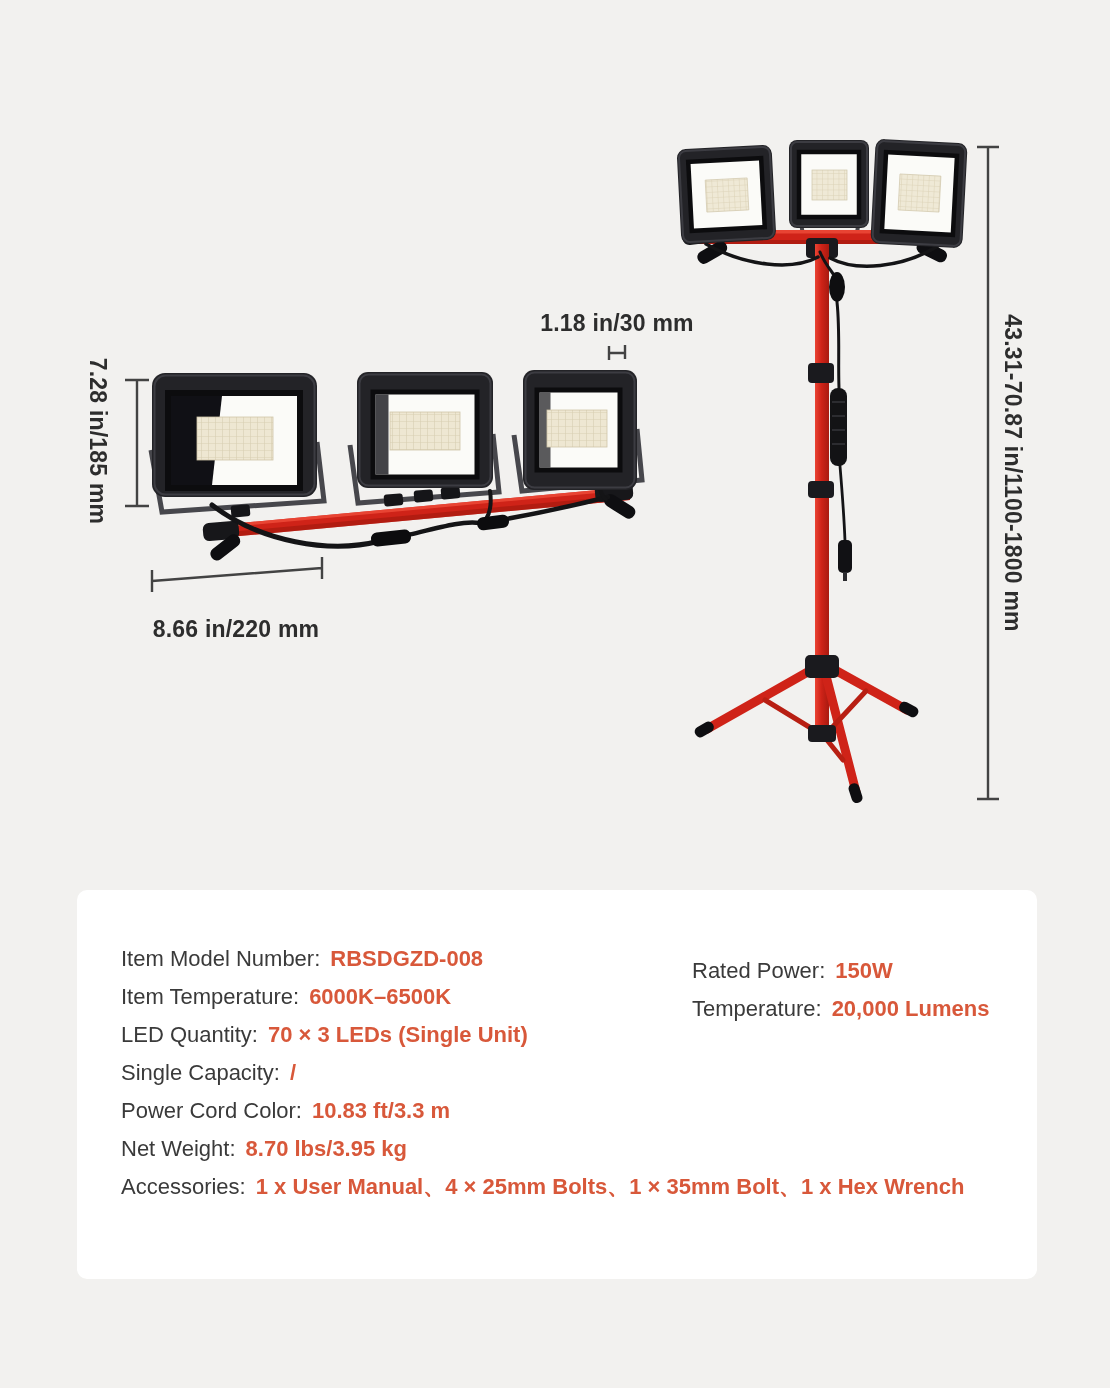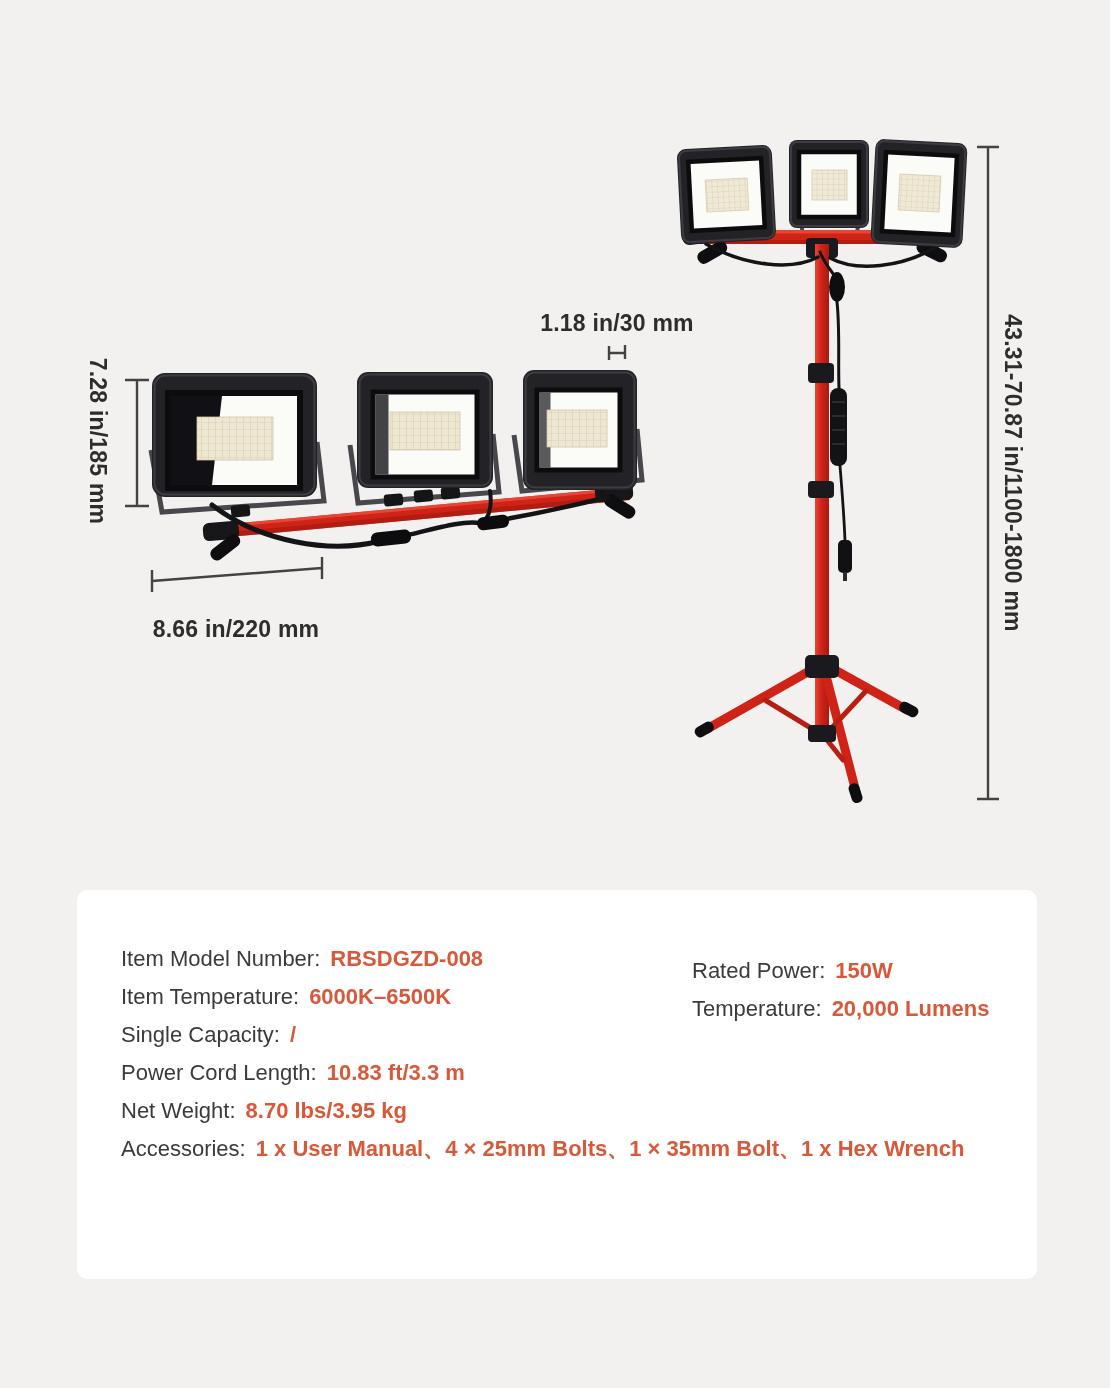--- a/index.html
+++ b/index.html
@@ -217,27 +217,30 @@
       </span>
     </div>
 
     <div class="spec-row">
       <span class="spec-label">Item Temperature:</span><span class="spec-value">6000K–6500K</span>
       <span class="spec-right">
         <span class="spec-label">Temperature:</span><span class="spec-value">20,000 Lumens</span>
       </span>
     </div>
 
+    <div class="spec-row">
+      <span class="spec-label">LED Quantity:</span><span class="spec-value">70 × 3 LEDs (Single Unit)</span>
+    </div>
 
     <div class="spec-row">
       <span class="spec-label">Single Capacity:</span><span class="spec-value">/</span>
     </div>
 
     <div class="spec-row">
-      <span class="spec-label">Power Cord Length:</span><span class="spec-value">10.83 ft/3.3 m</span>
+      <span class="spec-label">Power Cord Color:</span><span class="spec-value">10.83 ft/3.3 m</span>
     </div>
 
     <div class="spec-row">
       <span class="spec-label">Net Weight:</span><span class="spec-value">8.70 lbs/3.95 kg</span>
     </div>
 
 
     <div class="spec-row">
       <span class="spec-label">Accessories:</span><span class="spec-value">1 x User Manual、4 × 25mm Bolts、1 × 35mm Bolt、1 x Hex Wrench</span>
     </div>

